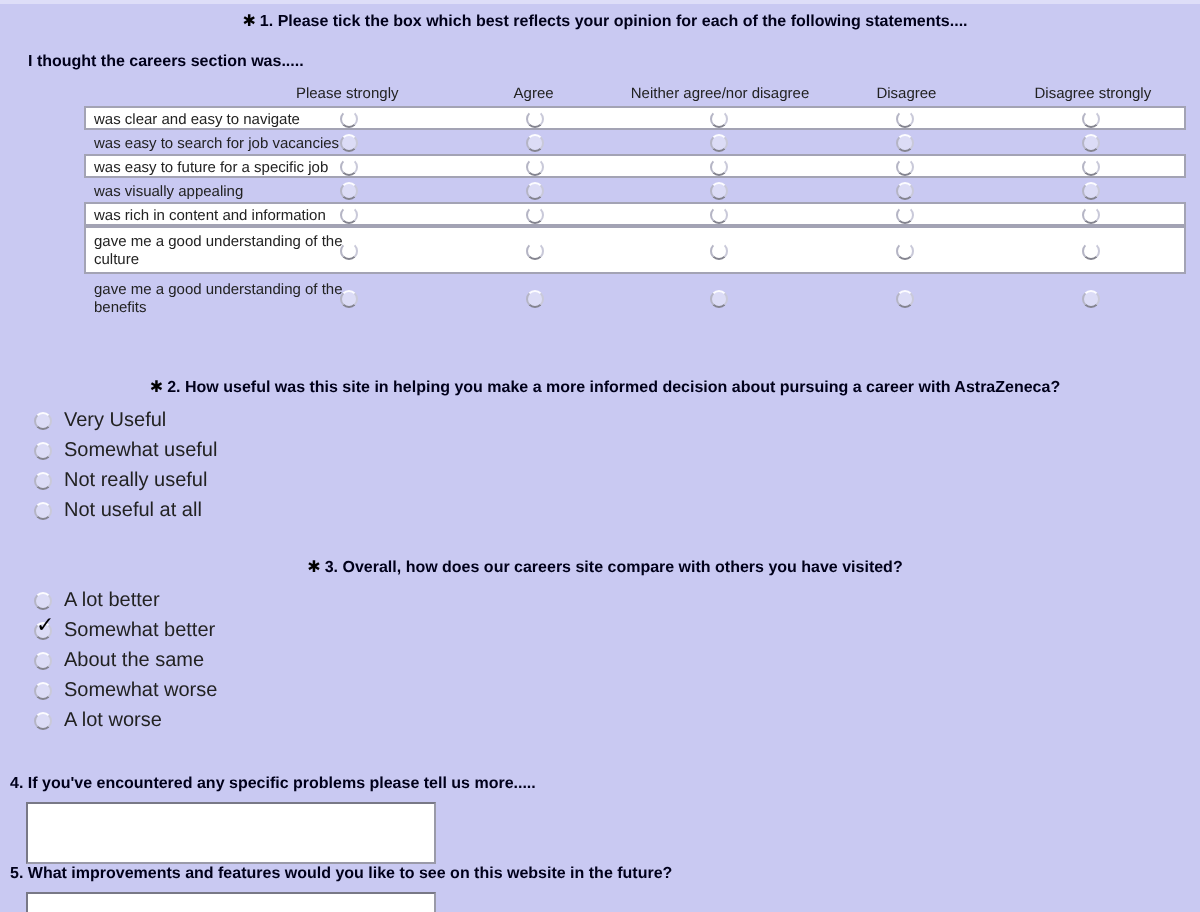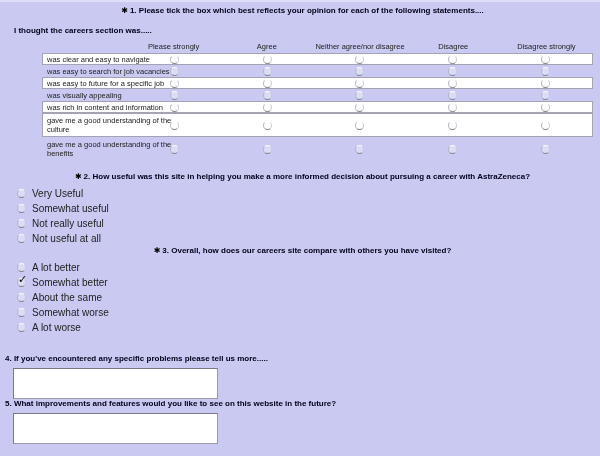--- a/index.html
+++ b/index.html
@@ -76,22 +76,22 @@
     display:block; margin:4px 0 0 13px;
     width:205px; height:31px; resize:none;
     background:#fff;
     border:1px solid #9a9aa8;
     border-top-color:#787886; border-left-color:#787886;
     font-family:"Liberation Sans", sans-serif; font-size:8px;
     outline:none;
   }
 
   .sp-q1-title { margin-top:4px; }
-  .sp-q2 { margin-top:11px; }
-  .sp-q3 { margin-top:0; }
+  .sp-q2 { margin-top:28px; }
+  .sp-q3 { margin-top:16px; }
   .sp-q4 { margin-top:19px; }
   .sp-q5 { }
 </style>
 </head>
 <body>
 
 <div class="top-strip"></div>
 
 <div class="q-title sp-q1-title">
   <span class="req">✱</span><span>1. Please tick the box which best reflects your opinion for each of the following statements....</span>

